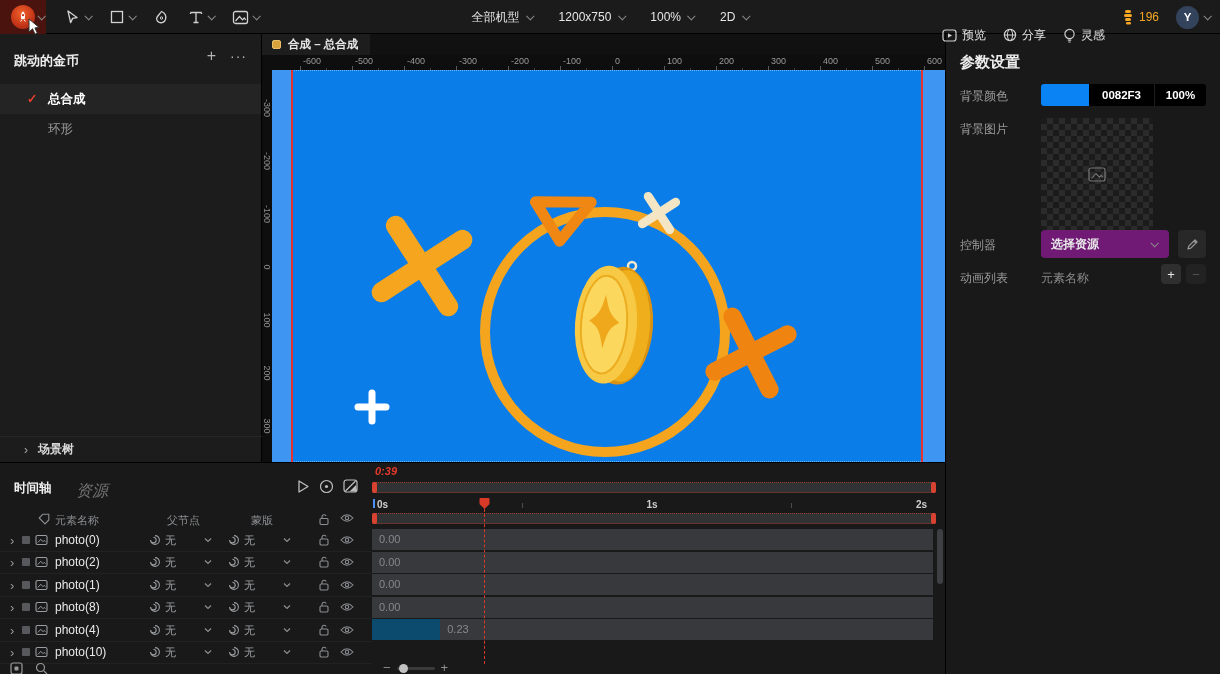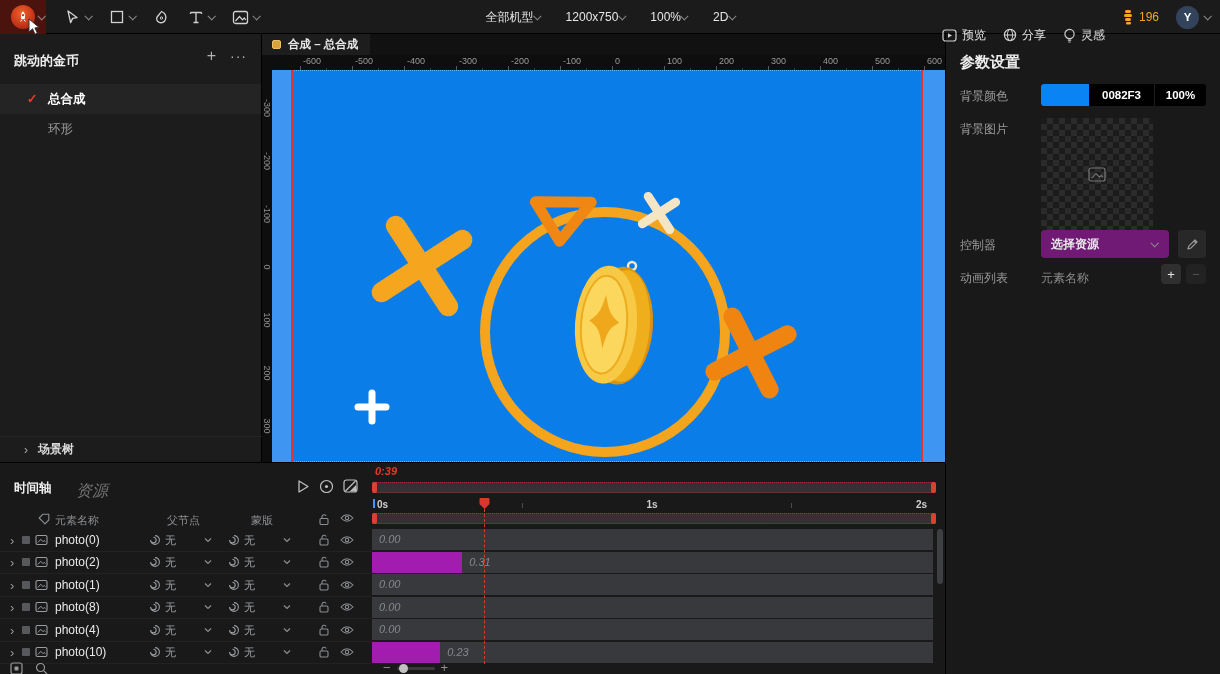--- a/index.html
+++ b/index.html
@@ -10,21 +10,21 @@
   
   .topbar { position:absolute; left:0; top:0; width:1220px; height:34px; background:#1b1b1b; border-bottom:1px solid #000; z-index:30; }
   .logo-tile { position:absolute; left:0; top:0; width:46px; height:34px; background:#4b130d; display:flex; align-items:center; justify-content:center; }
   .logo-circle { width:24px; height:24px; border-radius:50%; background:radial-gradient(circle at 45% 35%, #f2622b, #c33418 60%, #8d2311); display:flex; align-items:center; justify-content:center; }
   .logo-chev { position:absolute; left:38px; top:14px; }
   .mouse-cursor { position:absolute; left:28px; top:18px; z-index:40; }
   .tools { position:absolute; left:58px; top:0; height:34px; display:flex; align-items:center; gap:6px; }
   .tool { display:flex; align-items:center; gap:4px; padding:0 6px; height:34px; }
   .chev { width:6px; height:6px; border-right:1.4px solid #8a8a8a; border-bottom:1.4px solid #8a8a8a; transform:rotate(45deg) translateY(-1px); display:inline-block; }
   .tb-center { position:absolute; left:50%; top:0; transform:translateX(-50%); height:34px; display:flex; align-items:center; gap:26px; }
-  .tb-item { display:flex; align-items:center; color:#e6e6e6; font-size:12px; white-space:nowrap;text-align:center; }
+  .tb-item { display:flex; align-items:center; gap:7px; color:#e6e6e6; font-size:12px; white-space:nowrap;text-align:center; }
   .tb-right { position:absolute; right:10px; top:0; height:34px; display:flex; align-items:center; gap:17px; }
   .tb-btn { display:flex; align-items:center; gap:5px; color:#e3e3e3; font-size:12px; white-space:nowrap;margin-top:36px; }
   .credits { display:flex; align-items:center; gap:5px; color:#f5a623; font-size:12px; }
   .avatar-wrap { display:flex; align-items:center; gap:5px; }
   .avatar { width:23px; height:23px; border-radius:50%; background:#33435c; color:#fff; font-size:11.5px; font-weight:bold; display:flex; align-items:center; justify-content:center; }
 
   
   .left-panel { position:absolute; left:0; top:34px; width:262px; height:428px; background:#1c1c1c; border-right:1px solid #000; }
   .lp-header { position:relative; height:50px; }
   .lp-title { position:absolute; left:14px; top:18px; font-size:13px; font-weight:bold; color:#ececec; }
@@ -98,21 +98,21 @@
   .trows { position:absolute; left:0; top:66px; width:372px; }
   .trow { position:relative; height:22.5px; border-bottom:1px solid #222; }
   .trow .i, .trow span { position:absolute; top:50%; transform:translateY(-50%); }
   .tr-chev { left:10px; color:#9a9a9a; font-size:13px; }
   .tr-sq { left:22px; width:8px; height:8px; background:#56585c; border-radius:1px; }
   .tr-img { left:35px; } .tr-name { left:55px; color:#e9e9e9; font-size:12px; white-space:nowrap; }
   .p1 { left:149px; } .p1v { left:165px; color:#9b9ea2; font-size:11px; } .p1c { left:204px; }
   .p2 { left:228px; } .p2v { left:244px; color:#9b9ea2; font-size:11px; } .p2c { left:283px; }
   .tr-lock { left:318px; } .tr-eye { left:340px; }
   .tracks { position:absolute; left:372px; top:66px; width:561px; }
-  .tslot { position:relative; height:21px; margin-bottom:1.5px; background:#a21caf; overflow:hidden;font-style:italic; }
+  .tslot { position:relative; height:21px; margin-bottom:1.5px; background:#0c4a6e; overflow:hidden; }
   .tbar { position:absolute; top:0; bottom:0; right:0; background:#37393d; border-radius:1px; }
   .tbar-val { display:inline-block; padding-left:7px; line-height:21px; font-size:11px; color:#85888c; }
   .tl-scrollbar { position:absolute; left:937px; top:66px; width:6px; height:55px; background:#3d3f42; border-radius:3px; }
   .tl-bottom-icons { position:absolute; left:10px; top:199px; display:flex; gap:12px; }
   .zoom-ctl { position:absolute; left:383px; top:200px; display:flex; align-items:center; gap:6px; }
   .zoom-ctl .zminus,.zoom-ctl .zplus { color:#8f8f8f; font-size:13px; line-height:10px; }
   .zoom-track { position:relative; width:38px; height:3px; background:#3a3a3a; border-radius:2px; }
   .zoom-knob { position:absolute; left:2px; top:-3px; width:9px; height:9px; border-radius:50%; background:#c2c2c2; }
 
   svg { display:block; }
@@ -627,25 +627,20 @@
           </svg>
   </div>
 </div>
     <div class="tracks" id="tracks">
   <div class="tslot">
     <div class="tbar" style="left: 0px;">
       <span class="tbar-val">0.00</span>
     </div>
   </div>
 
-  <div class="tslot">
-    <div class="tbar" style="left: 90.25px;">
-      <span class="tbar-val">0.31</span>
-    </div>
-  </div>
 
   <div class="tslot">
     <div class="tbar" style="left: 0px;">
       <span class="tbar-val">0.00</span>
     </div>
   </div>
 
   <div class="tslot">
     <div class="tbar" style="left: 0px;">
       <span class="tbar-val">0.00</span>

